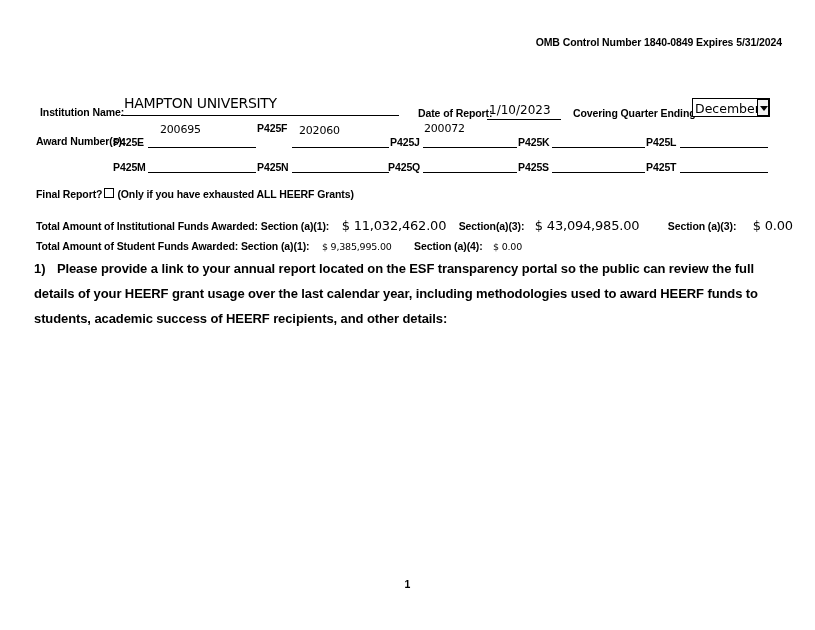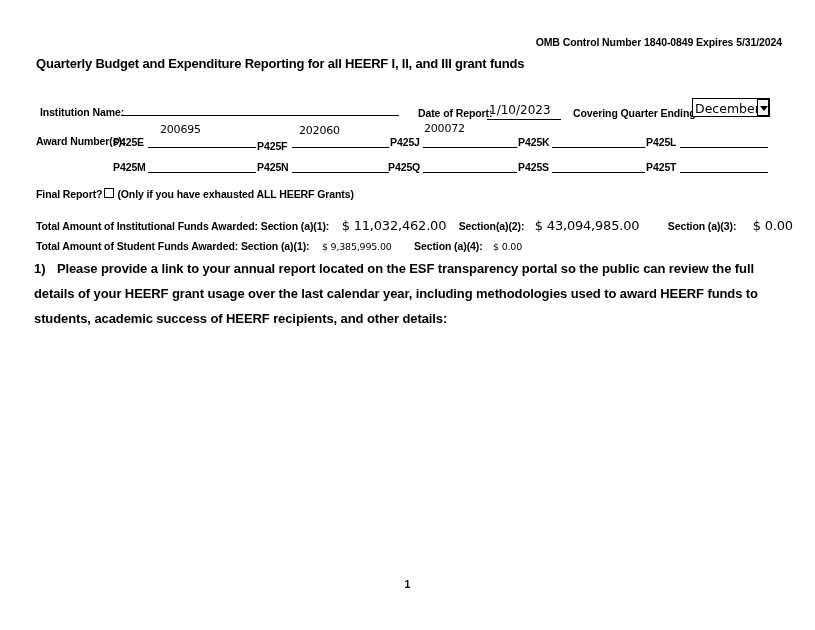--- a/index.html
+++ b/index.html
@@ -204,40 +204,40 @@
     font-weight: bold;
   }
 </style>
 </head>
 <body>
 
 <div class="page">
 
   <div class="omb">OMB Control Number 1840-0849 Expires 5/31/2024</div>
 
-  <div class="title">Quarterly Budget and Expenditure Reporting for all HEERF I, II, and III grant funds</div>
 
   <div class="row-inst lbl">Institution Name:</div>
+  <div class="inst-name-val">HAMPTON UNIVERSITY</div>
   <div class="inst-underline"></div>
 
   <div class="date-lbl lbl">Date of Report:</div>
   <div class="date-val">1/10/2023</div>
   <div class="date-underline"></div>
 
   <div class="quarter-lbl lbl">Covering Quarter Ending:</div>
   <div class="quarter-select">December 3</div>
   <div class="quarter-arrow"></div>
 
   <div class="award-lbl lbl">Award Number(s):</div>
 
   <div class="fld" style="top:136px; left:113px;">P425E</div>
   <div class="fld-line" style="top:147px; left:148px; width:108px;"></div>
   <div class="fld-val" style="top:123px; left:160px;">200695</div>
 
-  <div class="fld" style="top:140px; left:257px;">P425F</div>
+  <div class="fld" style="top:122px; left:257px;">P425F</div>
   <div class="fld-line" style="top:147px; left:292px; width:97px;"></div>
   <div class="fld-val" style="top:124px; left:299px;">202060</div>
 
   <div class="fld" style="top:136px; left:390px;">P425J</div>
   <div class="fld-line" style="top:147px; left:423px; width:94px;"></div>
   <div class="fld-val" style="top:122px; left:424px;">200072</div>
 
   <div class="fld" style="top:136px; left:518px;">P425K</div>
   <div class="fld-line" style="top:147px; left:552px; width:93px;"></div>
   <div class="fld-val" style="top:124px; left:558px;"></div>
@@ -266,21 +266,21 @@
   <div class="fld-line" style="top:172px; left:680px; width:88px;"></div>
   <div class="fld-val" style="top:149px; left:686px;"></div>
 
   <div class="final-line lbl">
     <span>Final Report?</span><span class="checkbox"></span><span>(Only if you have exhausted ALL HEERF Grants)</span>
   </div>
 
   <div class="totals1">
     <span class="lbl">Total Amount of Institutional Funds Awarded: Section (a)(1):</span>
     <span class="amt-lg" style="margin-left:8px;">$ 11,032,462.00</span>
-    <span class="lbl" style="margin-left:8px;">Section(a)(2):</span>
+    <span class="lbl" style="margin-left:8px;">Section(a)(3):</span>
     <span class="amt-md" style="margin-left:6px;">$ 43,094,985.00</span>
     <span class="lbl" style="margin-left:24px;">Section (a)(3):</span>
     <span class="amt-md" style="margin-left:12px;">$ 0.00</span>
   </div>
 
   <div class="totals2">
     <span class="lbl">Total Amount of Student Funds Awarded: Section (a)(1):</span>
     <span class="amt-sm" style="margin-left:8px;">$ 9,385,995.00</span>
     <span class="lbl" style="margin-left:18px;">Section (a)(4):</span>
     <span class="amt-sm" style="margin-left:6px;">$ 0.00</span>

